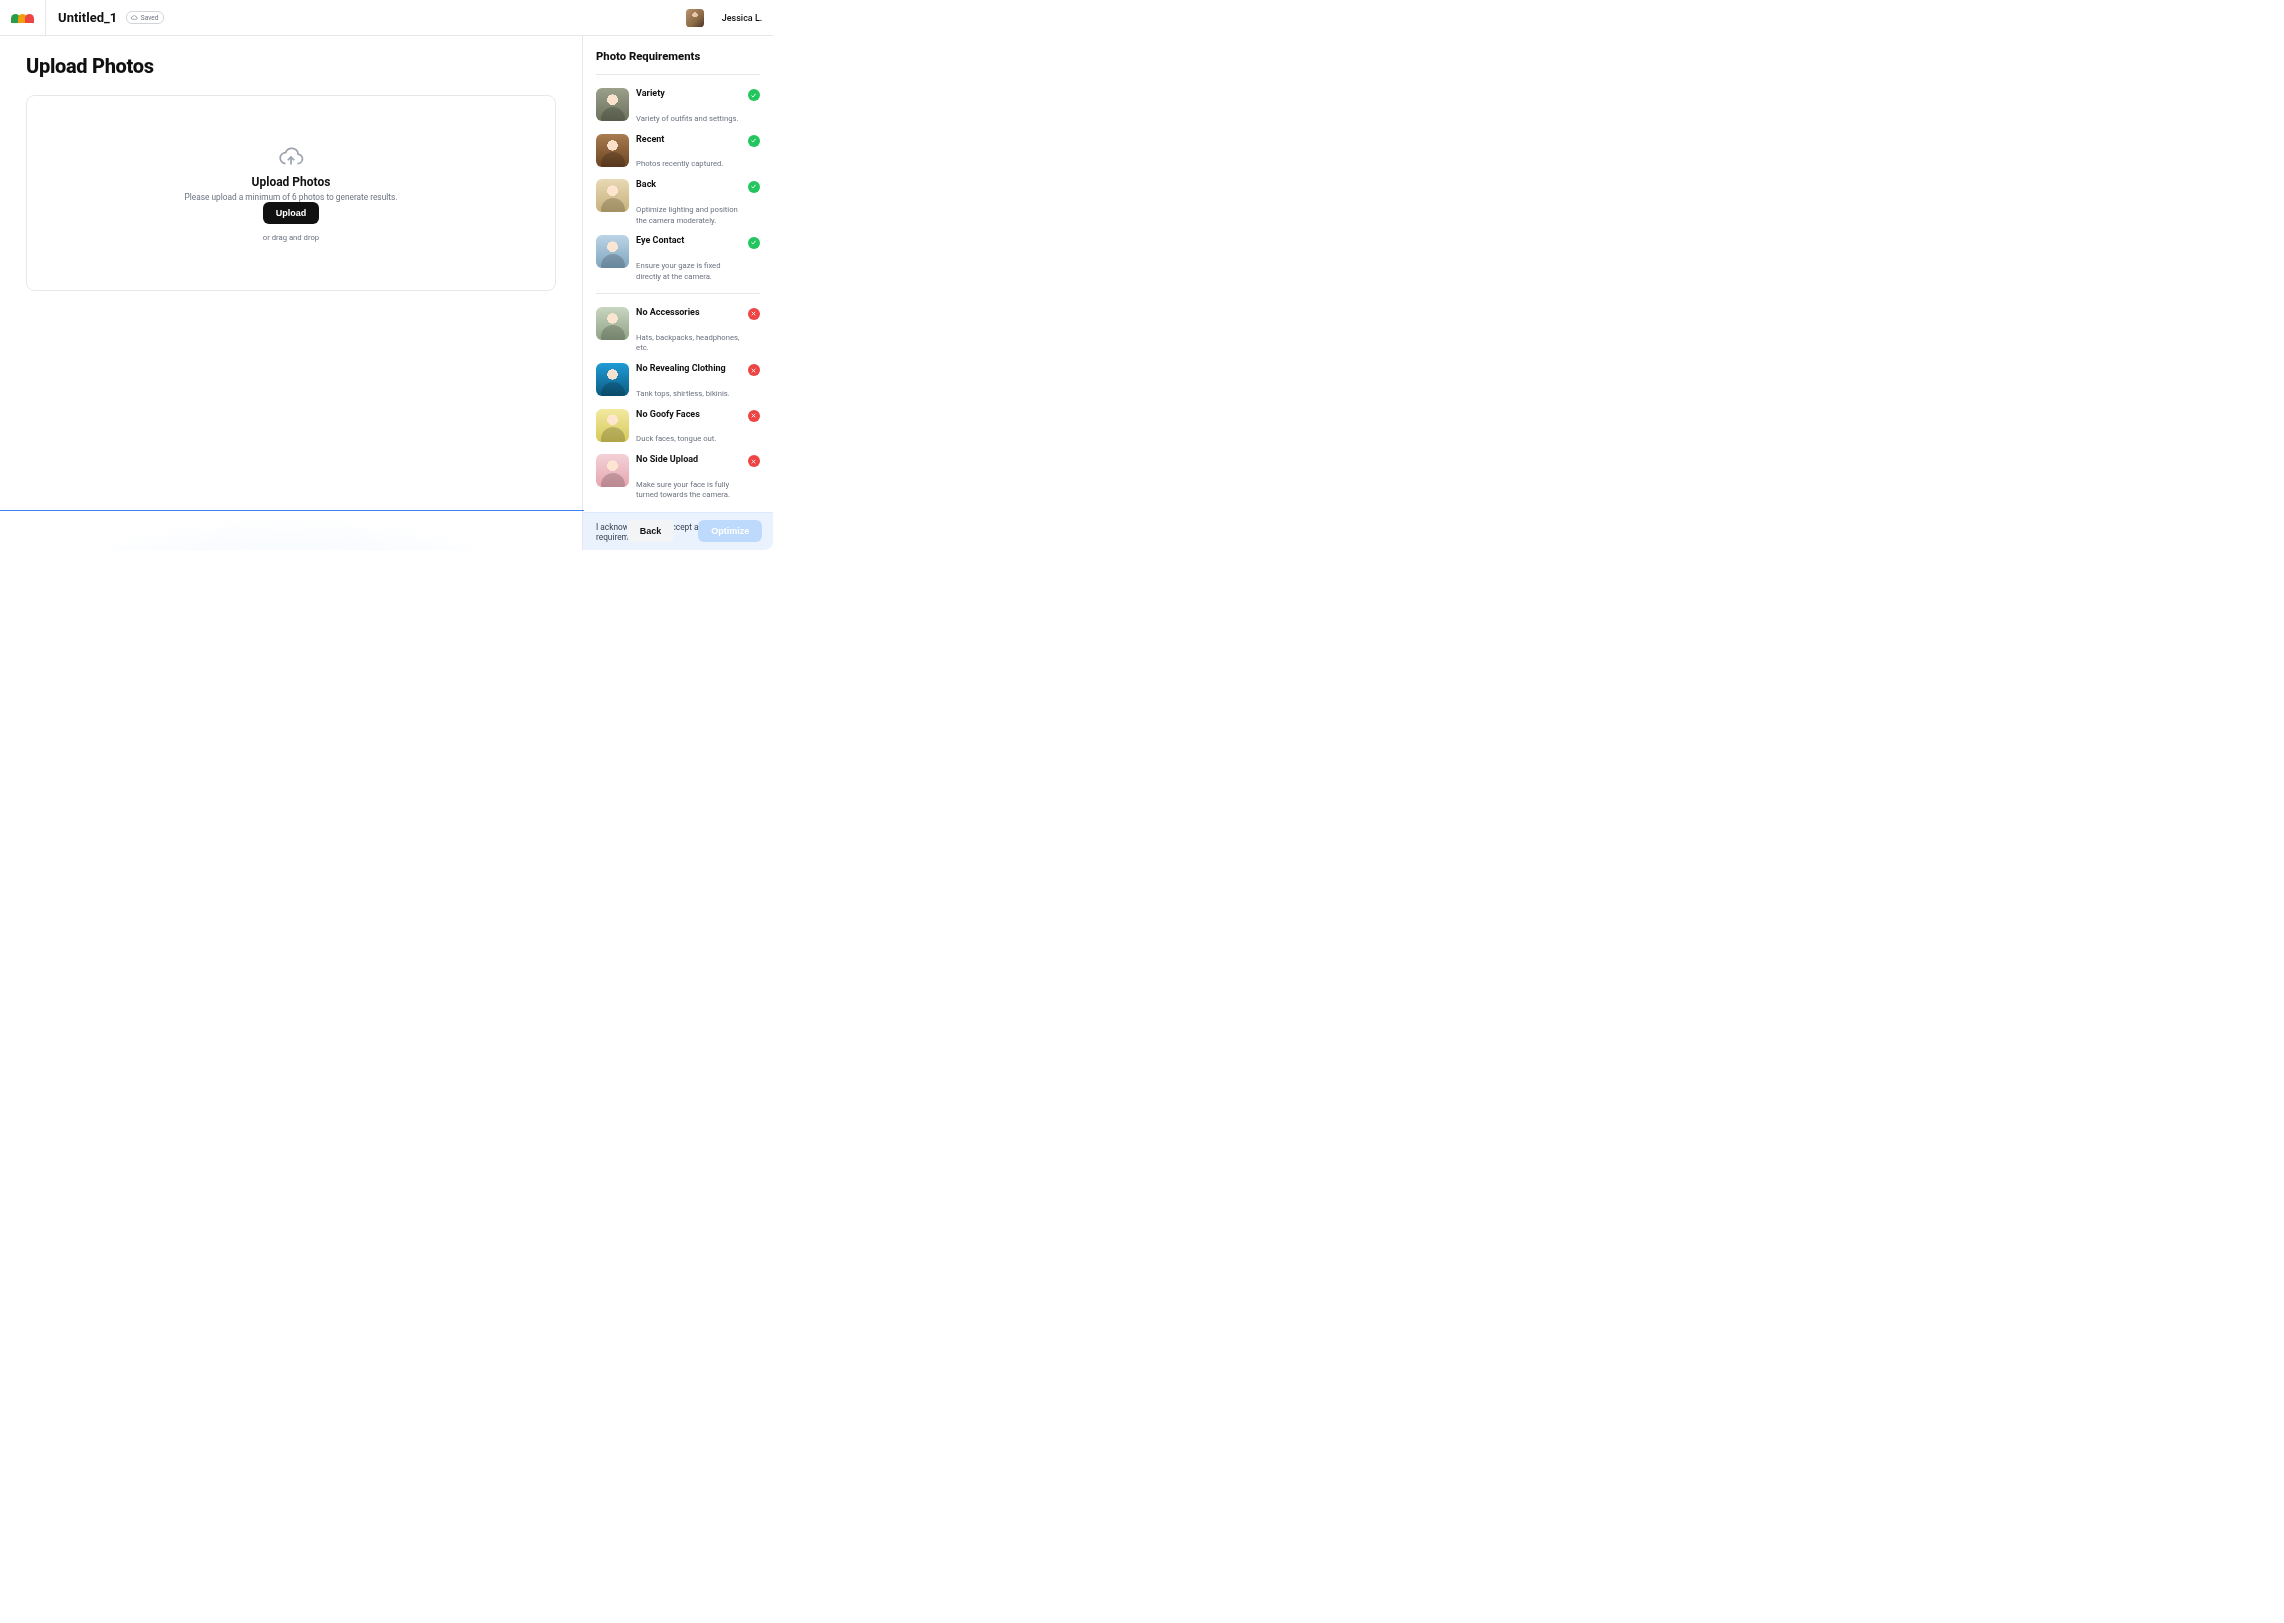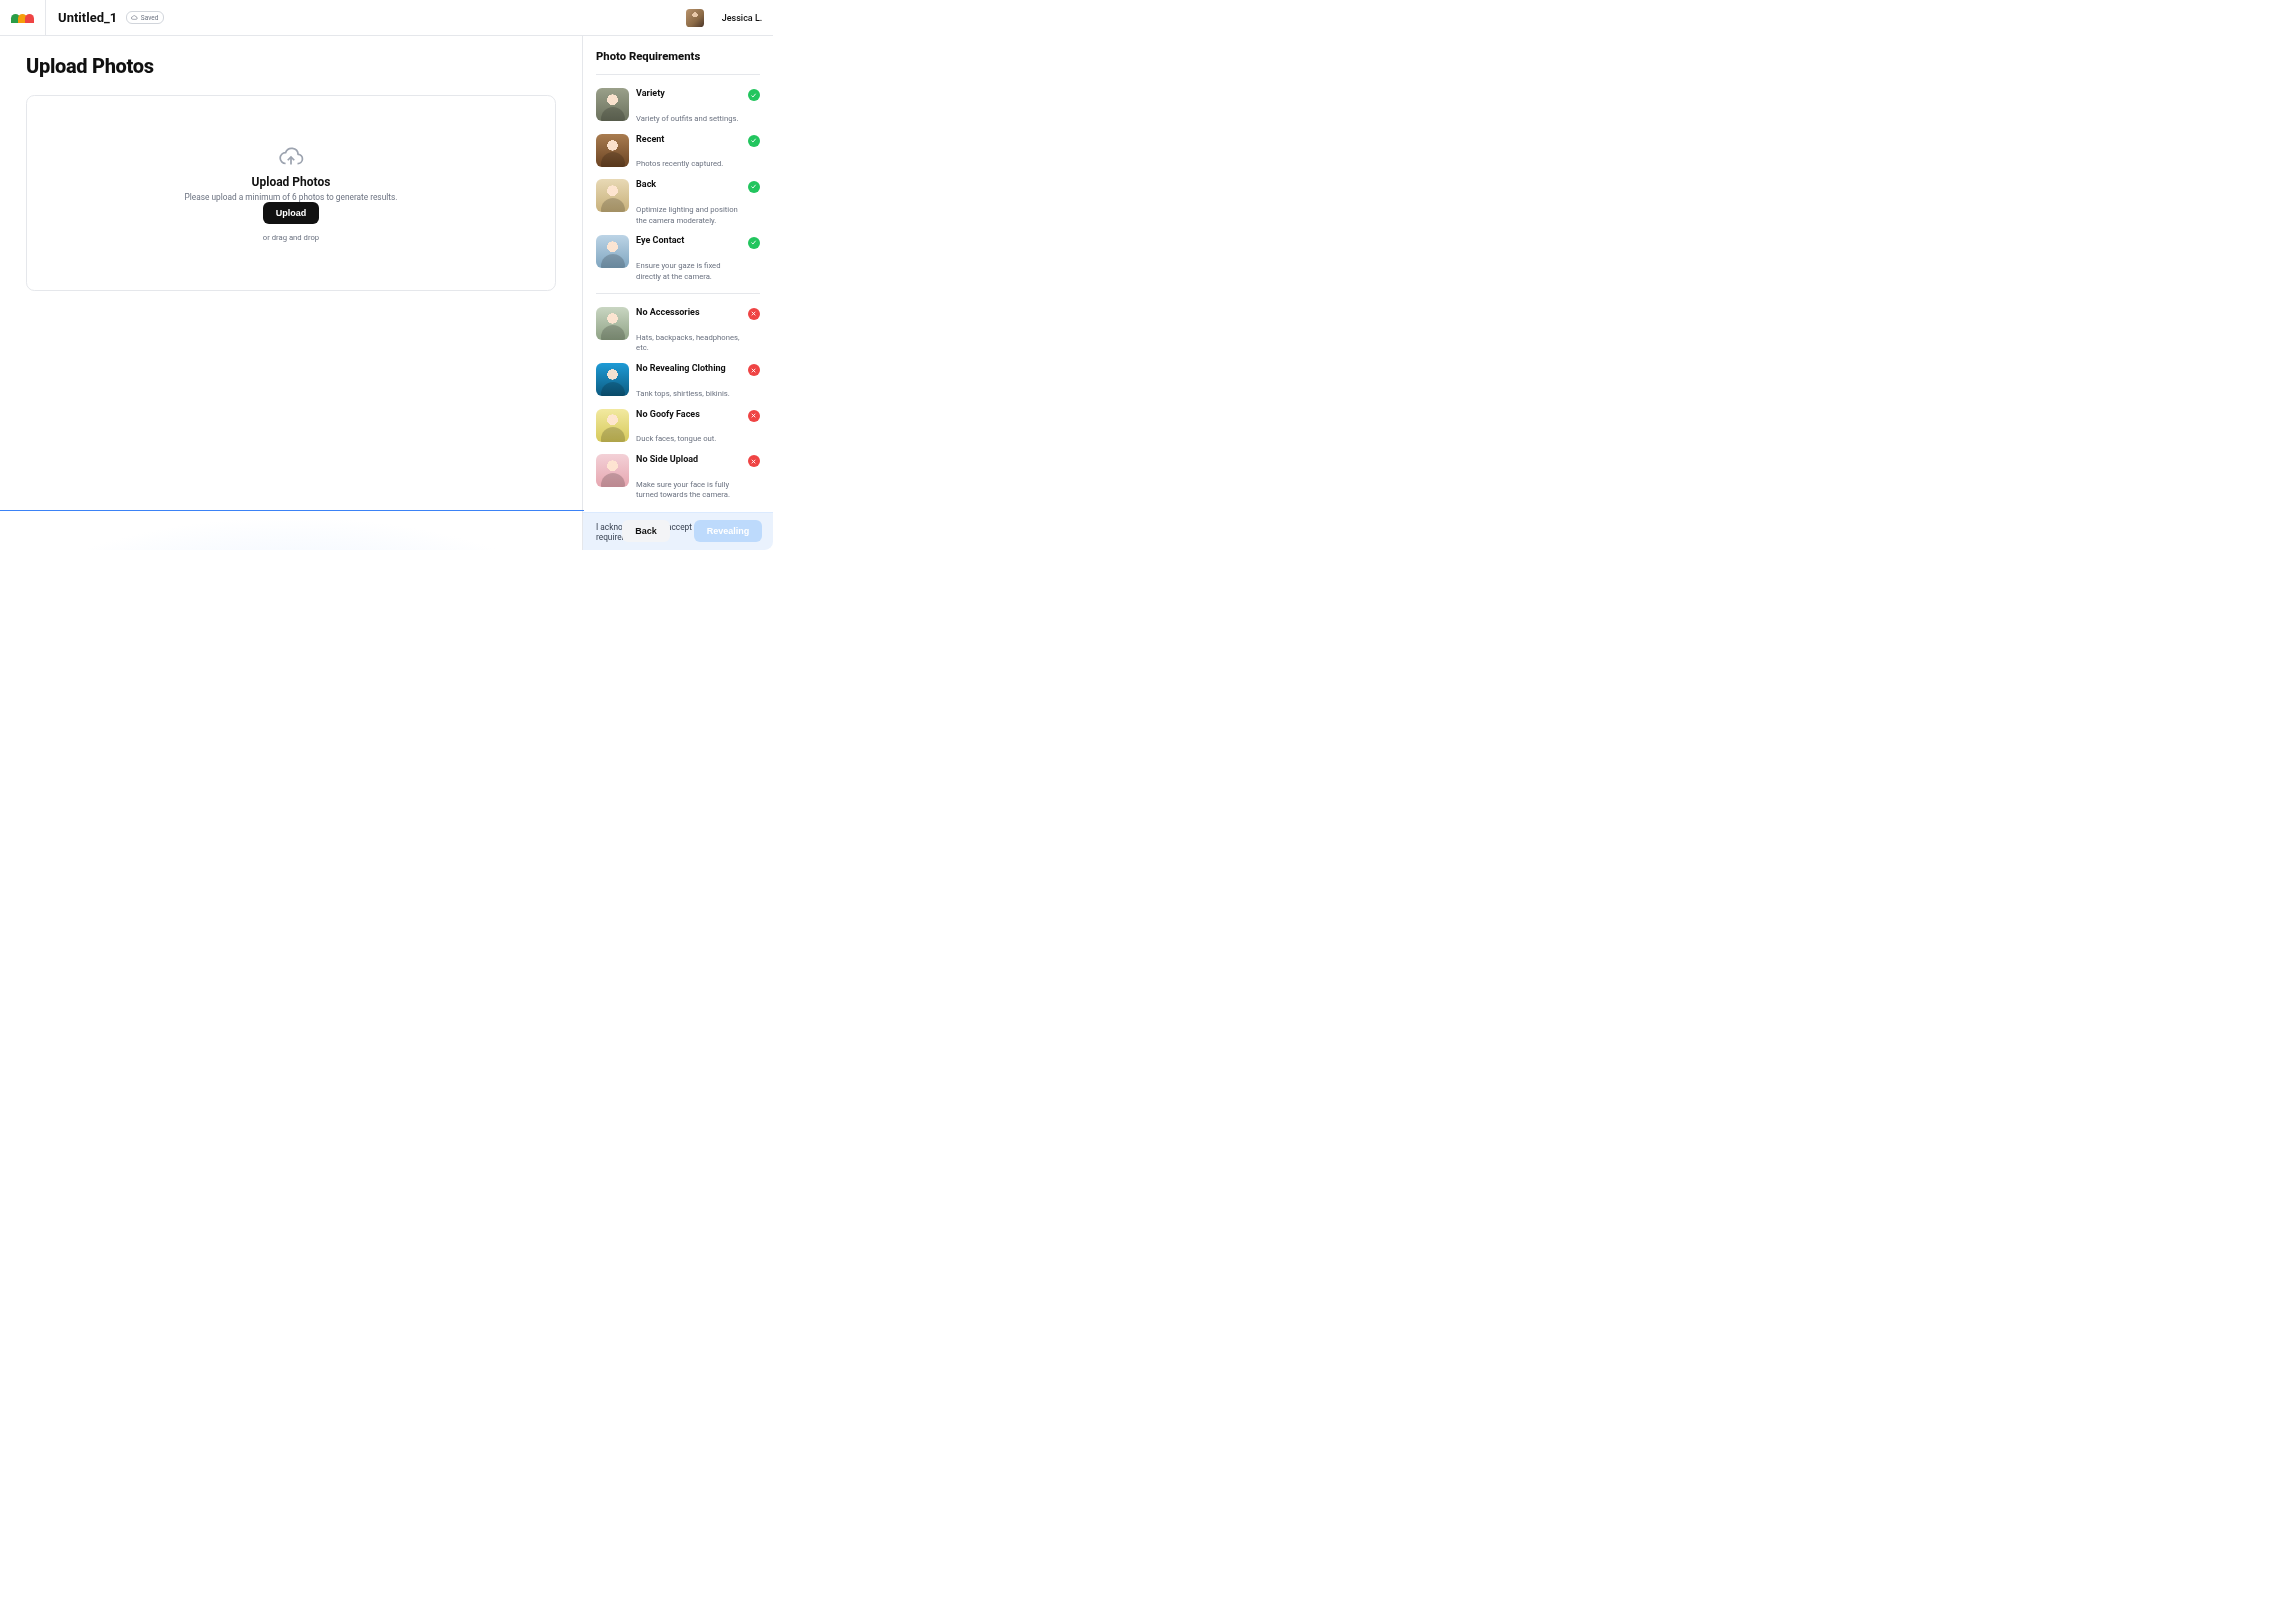--- a/index.html
+++ b/index.html
@@ -365,15 +365,15 @@
             <path d="M5 12l5 5 9-11"></path>
           </svg>
       </div>
     </div>
   </div>
 </div>
 
 <div class="footer-line"></div>
 <div class="footer">
   <button class="btn back">Back</button>
-  <button class="btn cont">Revealing</button>
+  <button class="btn cont">Optimize</button>
 </div>
 
 
 </body></html>

